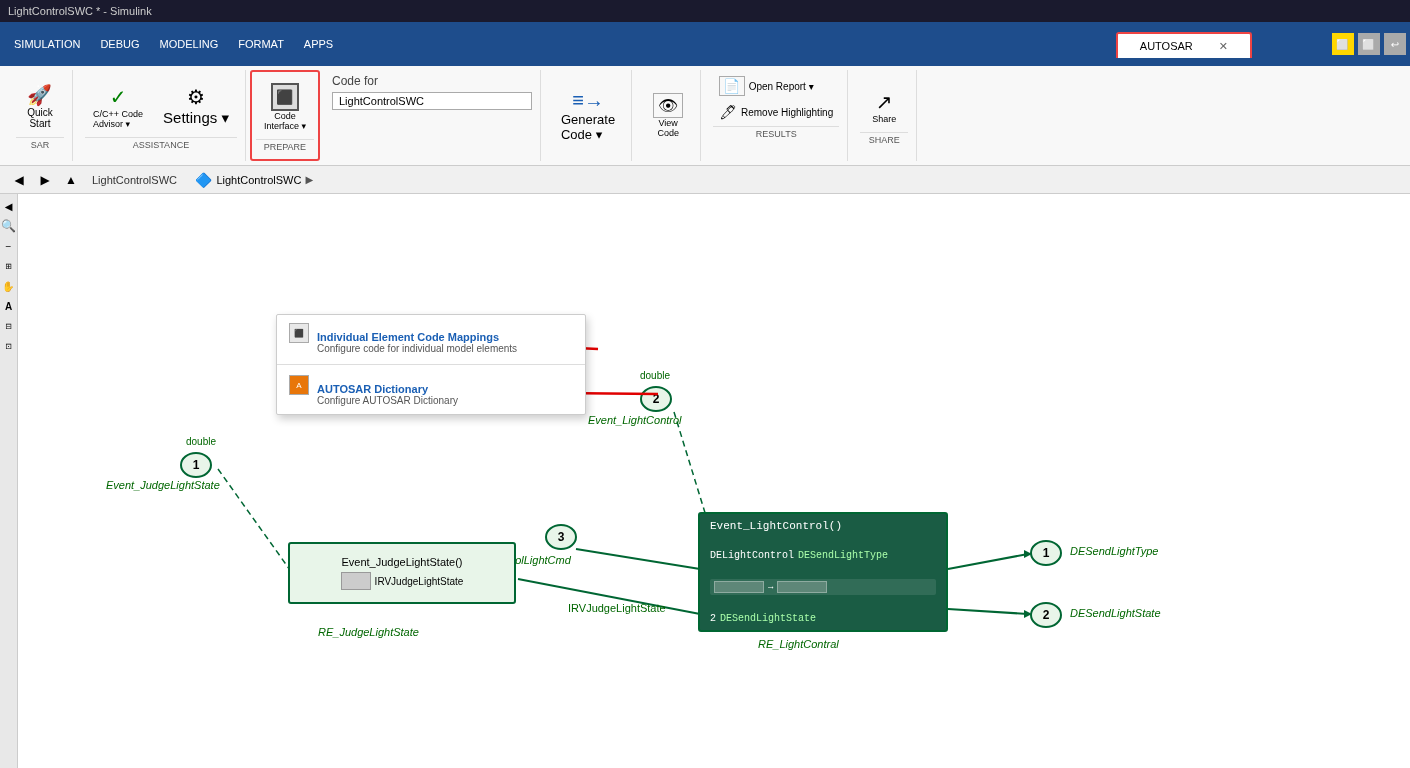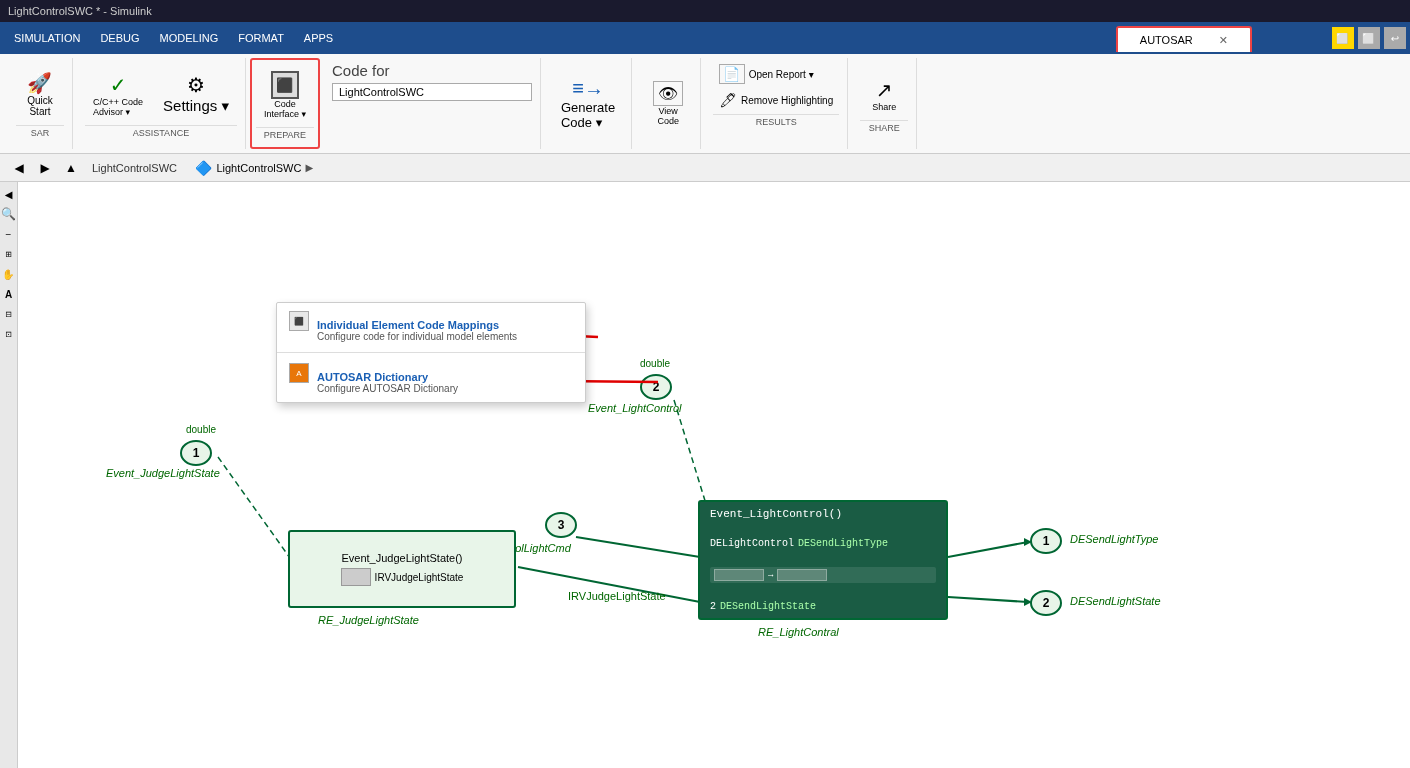--- a/index.html
+++ b/index.html
@@ -13,21 +13,21 @@
       display: flex;
       align-items: center;
       padding: 0 8px;
       font-size: 11px;
     }
 
     
     .menu-bar {
       background: #1e4d8c;
       color: white;
-      height: 32px;
+      height: 44px;
       display: flex;
       align-items: center;
       padding: 0 4px;
     }
     .menu-bar span {
       padding: 4px 10px;
       font-size: 11px;
       cursor: pointer;
     }
     .tab {
@@ -106,21 +106,21 @@
       white-space: nowrap;
     }
 
     .code-for-section {
       display: flex;
       flex-direction: column;
       gap: 4px;
       padding: 4px 8px;
       border-right: 1px solid #ddd;
     }
-    .code-for-label { font-size: 15px; color: #444; }
+    .code-for-label { font-size: 12px; color: #444; }
     .code-for-input {
       border: 1px solid #aaa;
       padding: 2px 6px;
       font-size: 11px;
       width: 200px;
       background: white;
     }
 
     .results-section {
       display: flex;
@@ -380,21 +380,21 @@
     <div style="position: absolute; left: 88px; top: 285px; font-size: 11px; color: #006600; white-space: nowrap; font-style: italic;">Event_JudgeLightState</div>
     <div style="position: absolute; left: 168px; top: 242px; font-size: 10px; color: #006600;">double</div>
 
     <div style="position: absolute; left: 622px; top: 192px; width: 32px; height: 26px; border: 2px solid #006633; border-radius: 50%; background: #e8f5e9; display: flex; align-items: center; justify-content: center; font-size: 12px; font-weight: bold;">2</div>
     <div style="position: absolute; left: 570px; top: 220px; font-size: 11px; color: #006600; white-space: nowrap; font-style: italic;">Event_LightControl</div>
     <div style="position: absolute; left: 622px; top: 176px; font-size: 10px; color: #006600;">double</div>
 
     <div style="position: absolute; left: 527px; top: 330px; width: 32px; height: 26px; border: 2px solid #006633; border-radius: 50%; background: #e8f5e9; display: flex; align-items: center; justify-content: center; font-size: 12px; font-weight: bold;">3</div>
     <div style="position: absolute; left: 455px; top: 360px; font-size: 11px; color: #006600; white-space: nowrap; font-style: italic;">DEControlLightCmd</div>
 
-    <div style="position: absolute; left: 270px; top: 348px; width: 228px; height: 78px; border: 2px solid #006633; background: #e8f5e9; border-radius: 3px; display: flex; flex-direction: column; align-items: center; justify-content: center; gap: 4px;">
+    <div style="position: absolute; left: 270px; top: 348px; width: 228px; height: 62px; border: 2px solid #006633; background: #e8f5e9; border-radius: 3px; display: flex; flex-direction: column; align-items: center; justify-content: center; gap: 4px;">
       <div style="font-size: 11px;">Event_JudgeLightState()</div>
       <div style="display: flex; align-items: center; gap: 4px; font-size: 10px;">
         <div style="width: 30px; height: 18px; background: #ccc; border: 1px solid #999;"></div>
         <span>IRVJudgeLightState</span>
       </div>
     </div>
     <div style="position: absolute; left: 300px; top: 432px; font-size: 11px; color: #006600; font-style: italic;">RE_JudgeLightState</div>
 
     <div style="position: absolute; left: 550px; top: 408px; font-size: 11px; color: #006600; white-space: nowrap;">IRVJudgeLightState</div>
 

